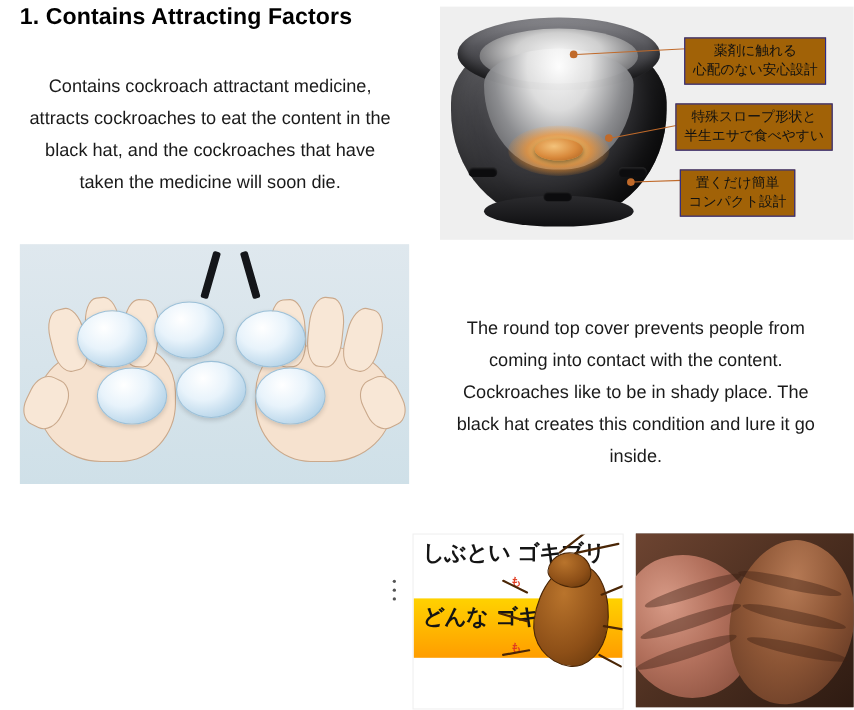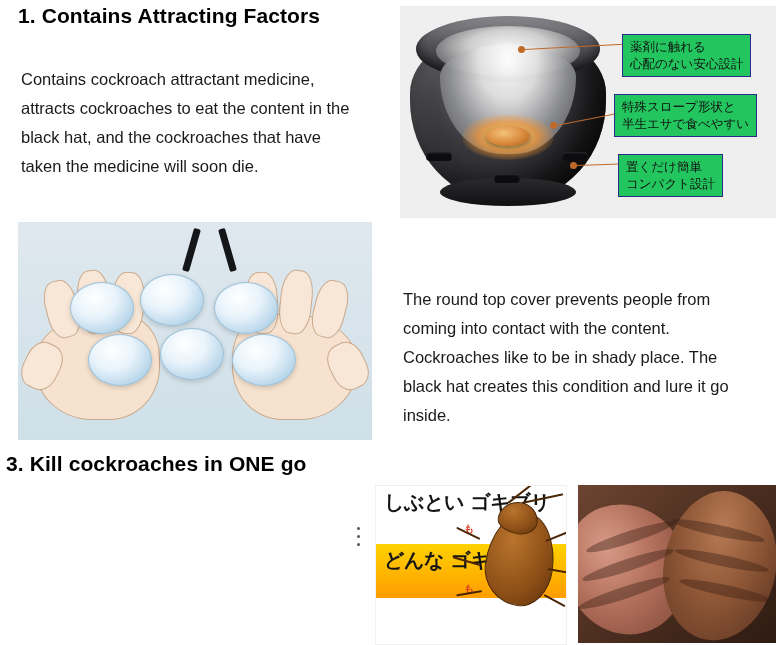--- a/index.html
+++ b/index.html
@@ -12,20 +12,21 @@
     height: 645px;
     font-family: "Liberation Sans", sans-serif;
     color: #111;
     overflow: hidden;
     position: relative;
   }
   .page {
     position: relative;
     width: 776px;
     height: 645px;
+    text-align: center;
   }
   
   .section-title {
     font-size: 21px;
     font-weight: bold;
     color: #000;
     letter-spacing: 0.1px;
   }
   .body-text {
     font-size: 16.5px;
@@ -148,26 +149,26 @@
     left: 30px; top: 168px;
     width: 136px; height: 28px;
     border-radius: 50%;
     background: linear-gradient(180deg, #2b2b2e, #101012);
   }
 
   
   .callout {
     position: absolute;
     border: 1.6px solid #2a2a8c;
-    background: #22c55e;
+    background: #a16207;
     padding: 4px 7px;
     line-height: 1.32;
     font-size: 12.5px;
     color: #111;
-    font-family: Liberation Serif, serif;
+    font-family: Liberation Mono, monospace;
     white-space: pre-line;
   }
   #callout-1 { left: 222px; top: 28px; }
   #callout-2 { left: 214px; top: 88px; }
   #callout-3 { left: 218px; top: 148px; }
   .leader {
     position: absolute;
     background: #c06a2a;
     height: 1.4px;
     transform-origin: left center;
@@ -400,21 +401,20 @@
     <div class="puck" style="left:70px;  top:112px;"></div>
     <div class="puck" style="left:142px; top:106px;"></div>
     <div class="puck" style="left:214px; top:112px;"></div>
 
     <div class="arrow" style="left:170px; top:6px; transform:rotate(16deg);"></div>
     <div class="arrow" style="left:206px; top:6px; transform:rotate(-16deg);"></div>
   </div>
 
   <div class="body-text" id="sec2-text">The round top cover prevents people from coming into contact with the content. Cockroaches like to be in shady place. The black hat creates this condition and lure it go inside.</div>
 
-  <div class="section-title" id="sec3-title">3. Kill cockroaches in ONE go</div>
 
   <div id="dots-marker">
     <i></i>
       <i></i>
       <i></i>
   </div>
 
   <div id="img-promo">
     <div class="promo-burst"></div>
 

